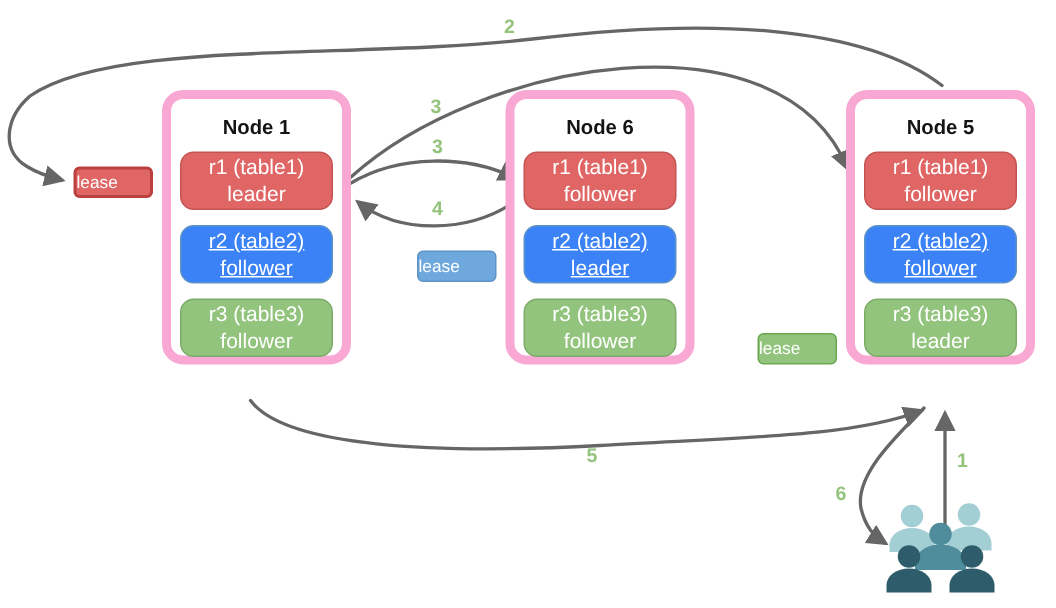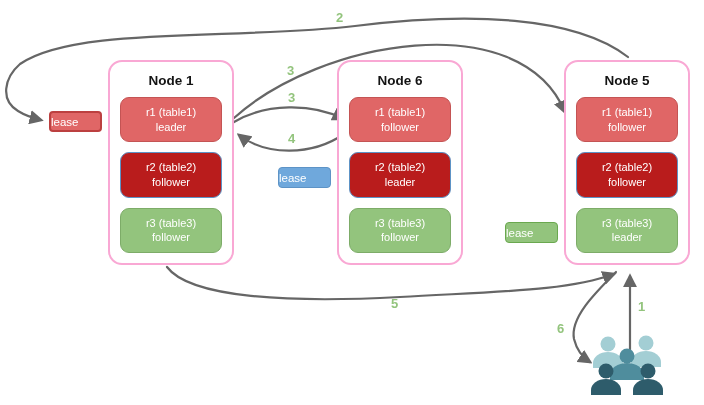--- a/index.html
+++ b/index.html
@@ -3,33 +3,33 @@
 <meta charset="utf-8">
 <style>
   html,body{margin:0;padding:0;background:#fff;}
   .canvas{
     position:relative;width:704px;height:405px;background:#ffffff;
     font-family:"Liberation Sans",sans-serif;overflow:hidden;
   }
   .overlay{position:absolute;left:0;top:0;width:704px;height:405px;pointer-events:none;}
   
   .node{
-    position:absolute;top:60px;width:126px;height:205px;box-sizing:border-box;
-    background:#fff;border:2px solid #f9a8d4;border-radius:14px;
+    position:absolute;top:60px;width:126px;height:183px;box-sizing:border-box;
+    background:#fff;border:6px solid #f9a8d4;border-radius:14px;
     display:flex;flex-direction:column;align-items:center;z-index:2;
   }
   .node-1{left:108px}.node-2{left:337px}.node-3{left:564px}
   .node-title{font-weight:bold;font-size:13.5px;line-height:16px;color:#141414;margin:11px 0 8px;}
   .replica{
     width:102px;height:46px;border-radius:9px;margin-bottom:10px;box-sizing:border-box;
     display:flex;flex-direction:column;align-items:center;justify-content:center;
-    color:#fff;font-size:11px;line-height:1.32;text-align:center;
+    color:#fff;font-size:14px;line-height:1.32;text-align:center;
   }
   .c-red{background:#e06666;border:1px solid #c45454;}
-  .c-blue{background:#b91c1c;border:1px solid #5d93c6;}
+  .c-blue{background:#3b82f6;border:1px solid #5d93c6;text-decoration:underline;}
   .c-green{background:#93c47d;border:1px solid #7dac68;}
   
   .lease{
     position:absolute;width:53px;height:21px;box-sizing:border-box;border-radius:4px;
     color:#fff;font-size:11.5px;display:flex;align-items:center;justify-content:flex-start;z-index:3;
   }
   .lease-red{left:49px;top:111px;background:#e06666;border:2px solid #bc4040;}
   .lease-blue{left:278px;top:167px;background:#6fa8dc;border:1px solid #5d93c6;}
   .lease-green{left:505px;top:222px;background:#93c47d;border:1px solid #6aa84f;}
   

